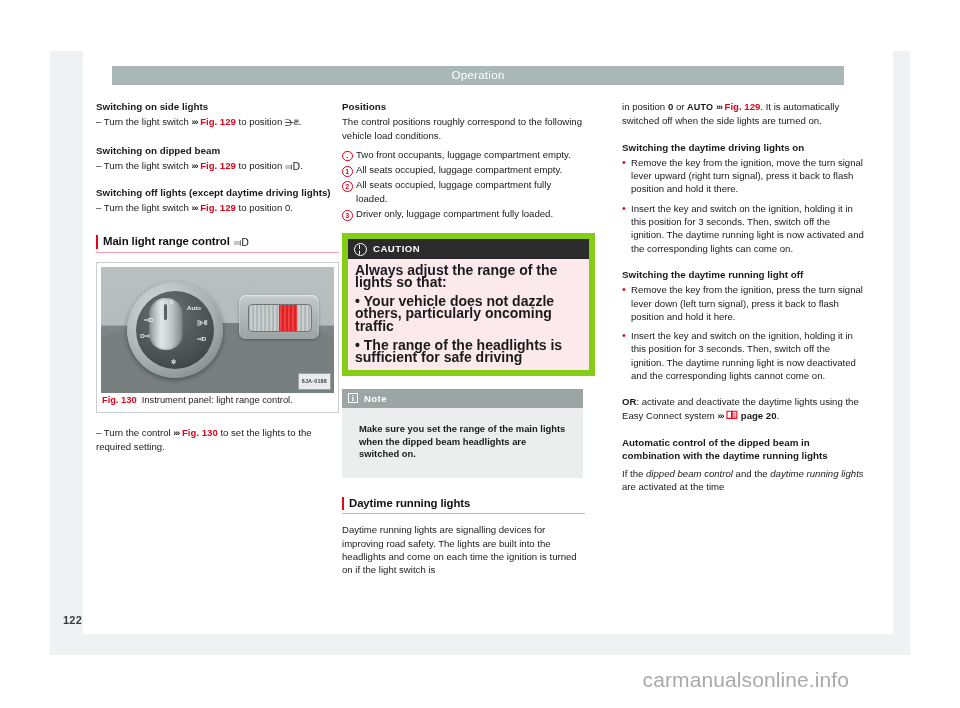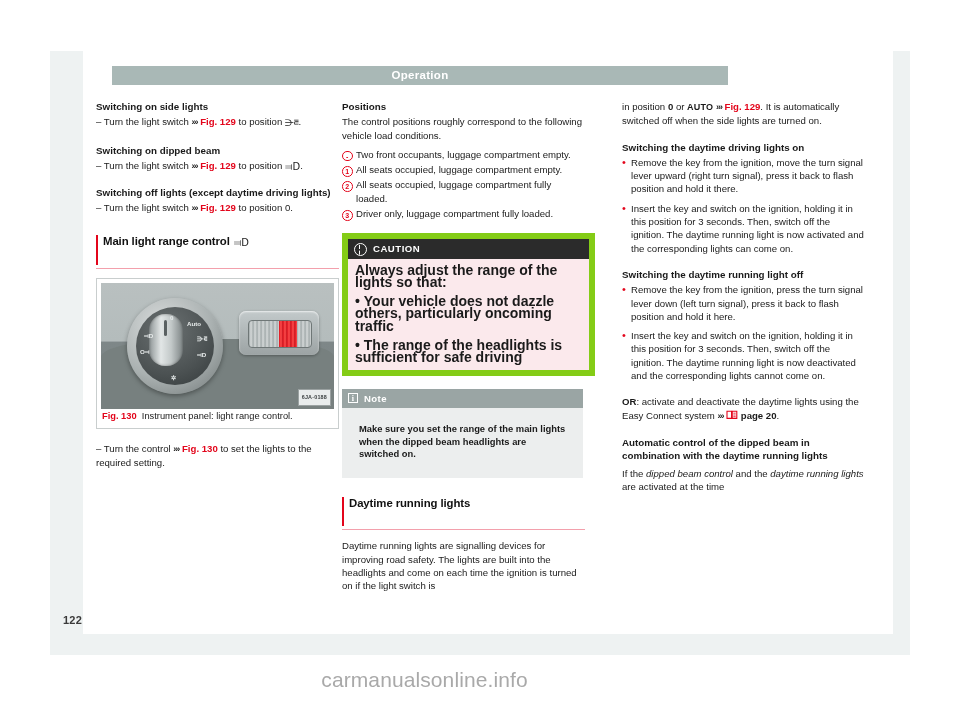--- a/index.html
+++ b/index.html
@@ -33,36 +33,36 @@
     left: 63px; top: 614px;
     font-size: 11px;
     font-weight: bold;
     color: #3a3a3a;
     letter-spacing: .2px;
   }
   #watermark {
     position: absolute;
     left: 0; top: 668px;
     width: 849px;
-    text-align: center;
+    text-align: right;
     font-size: 21px;
     color: #a9a9a9;
     font-family: "Liberation Sans", sans-serif;
     letter-spacing: .1px;
   }
 
   
   #running-head {
     position: absolute;
     left: 112px; top: 66px;
-    width: 616px; height: 19px;
+    width: 732px; height: 19px;
     background: #a9b8b6;
     color: #ffffff;
     font-size: 11.5px;
-    font-weight: bold;
+    font-weight: normal;
     text-align: center;
     line-height: 19px;
     letter-spacing: .3px;
   }
 
   
   .col {
     position: absolute;
     top: 100px;
     width: 243px;
@@ -117,21 +117,21 @@
     font-size: 9px;
     letter-spacing: -1px;
   }
   b.bold { font-weight: bold; }
   i.ital { font-style: italic; }
 
   
   .bar-head {
     position: relative;
     border-bottom: 1.4px solid #f3a0ac;
-    padding: 0 0 19px 7px;
+    padding: 0 0 3px 7px;
     margin: 0;
   }
   .bar-head::before {
     content: "";
     position: absolute;
     left: 0; top: 0px; bottom: 3px;
     width: 2.4px;
     background: #e3051b;
   }
   .bar-head .t {

